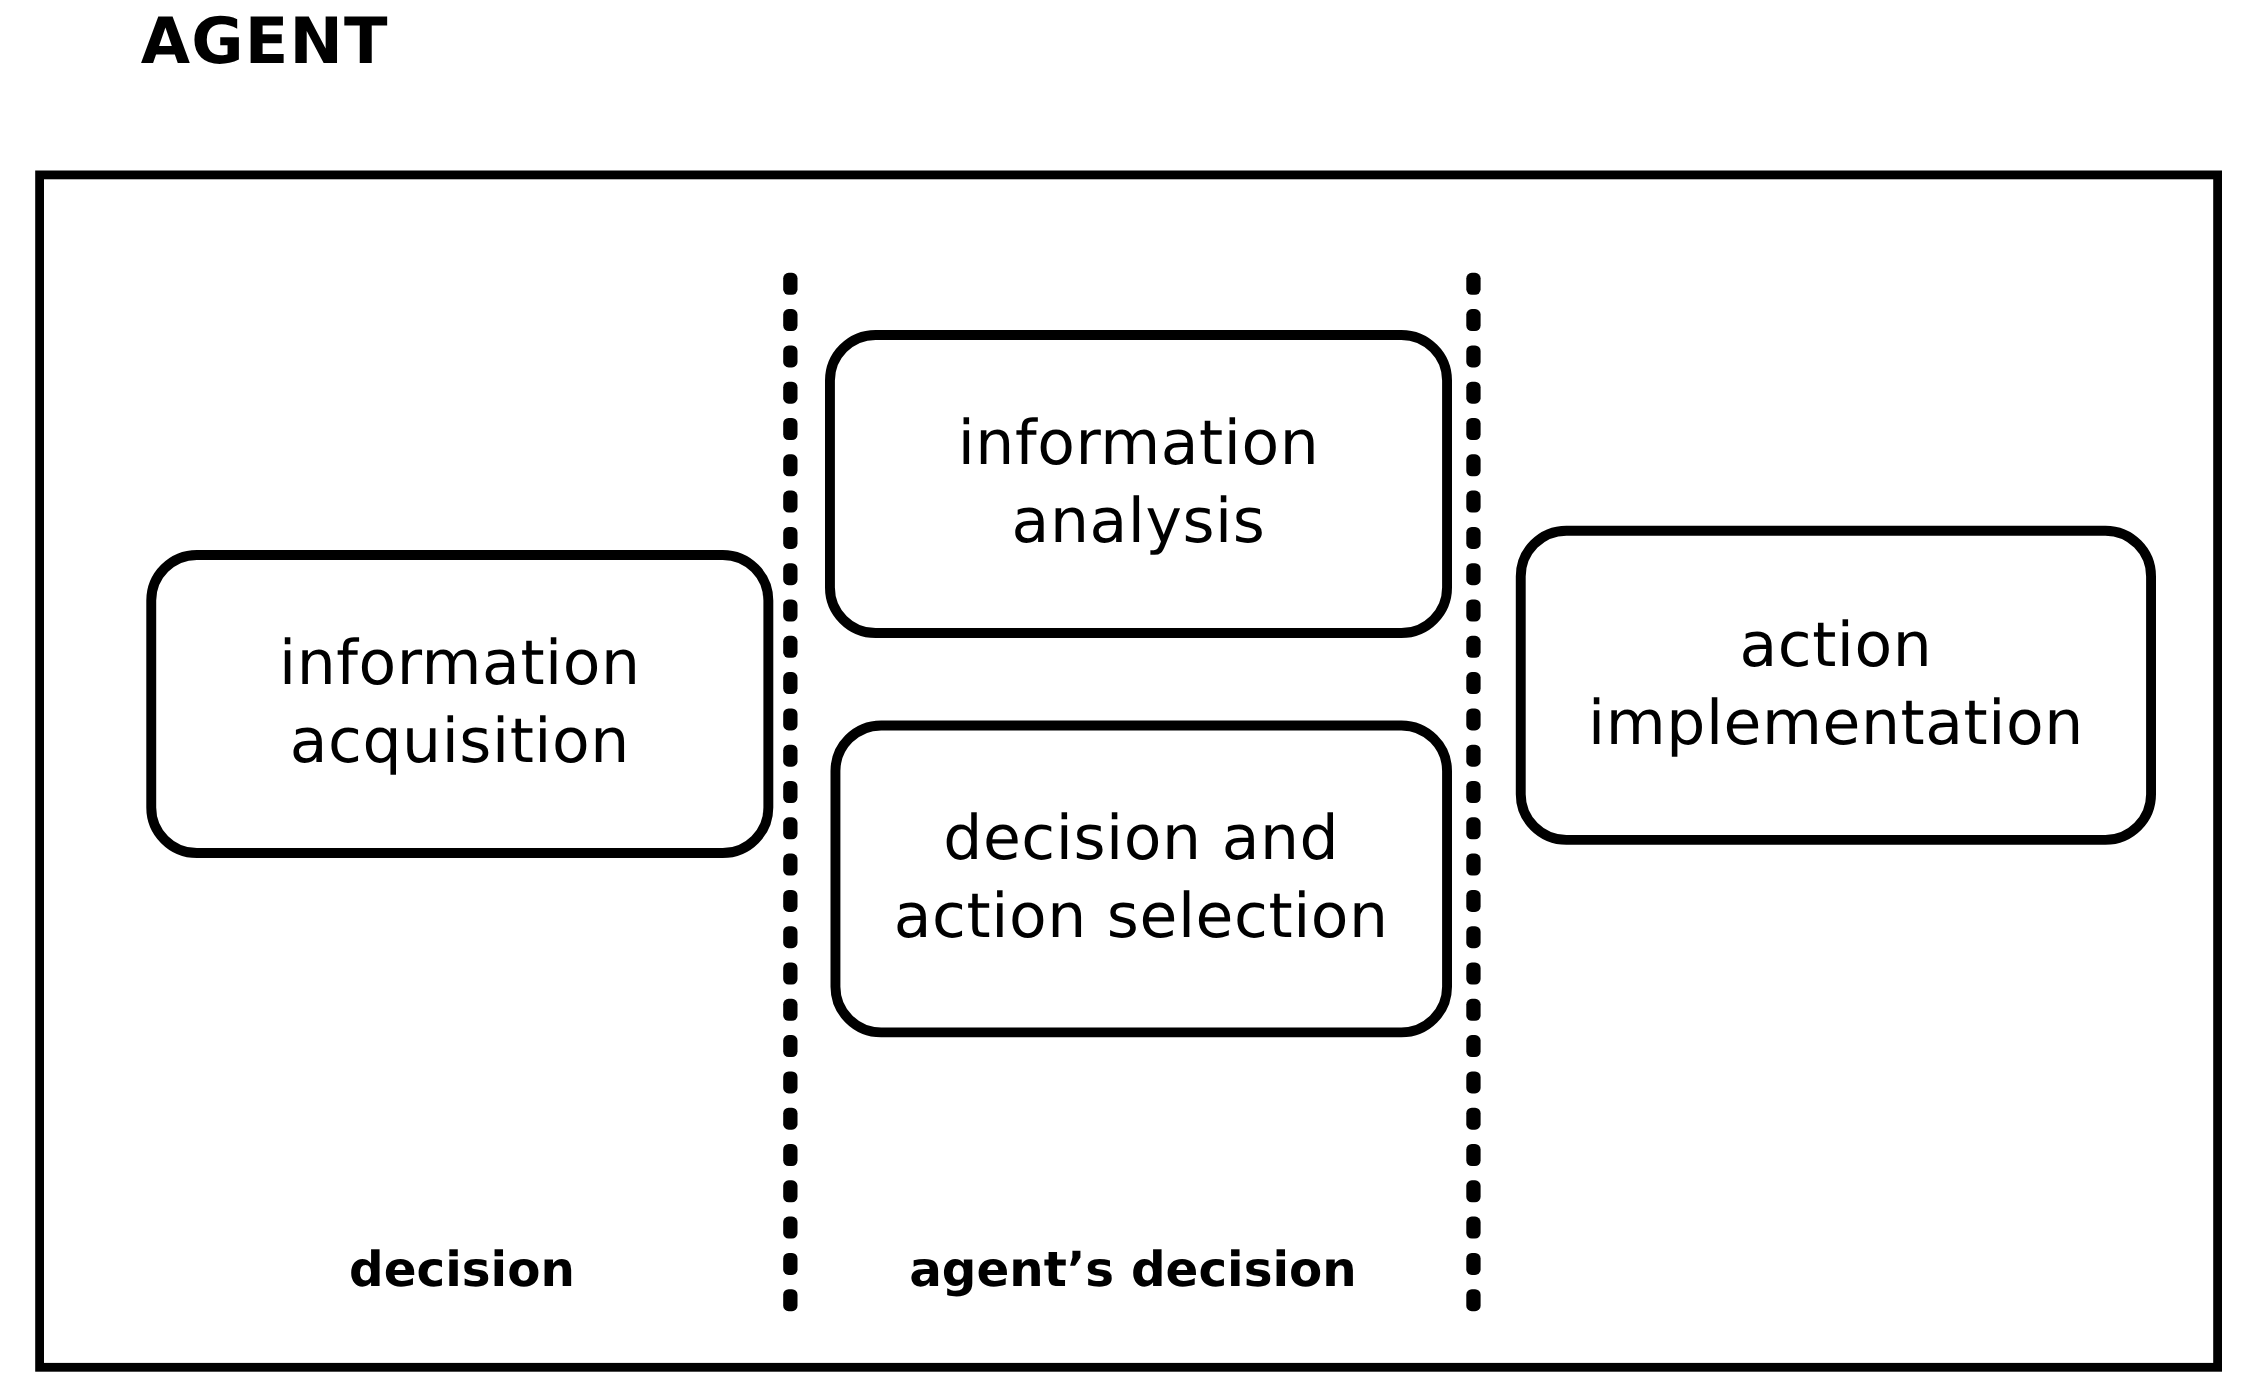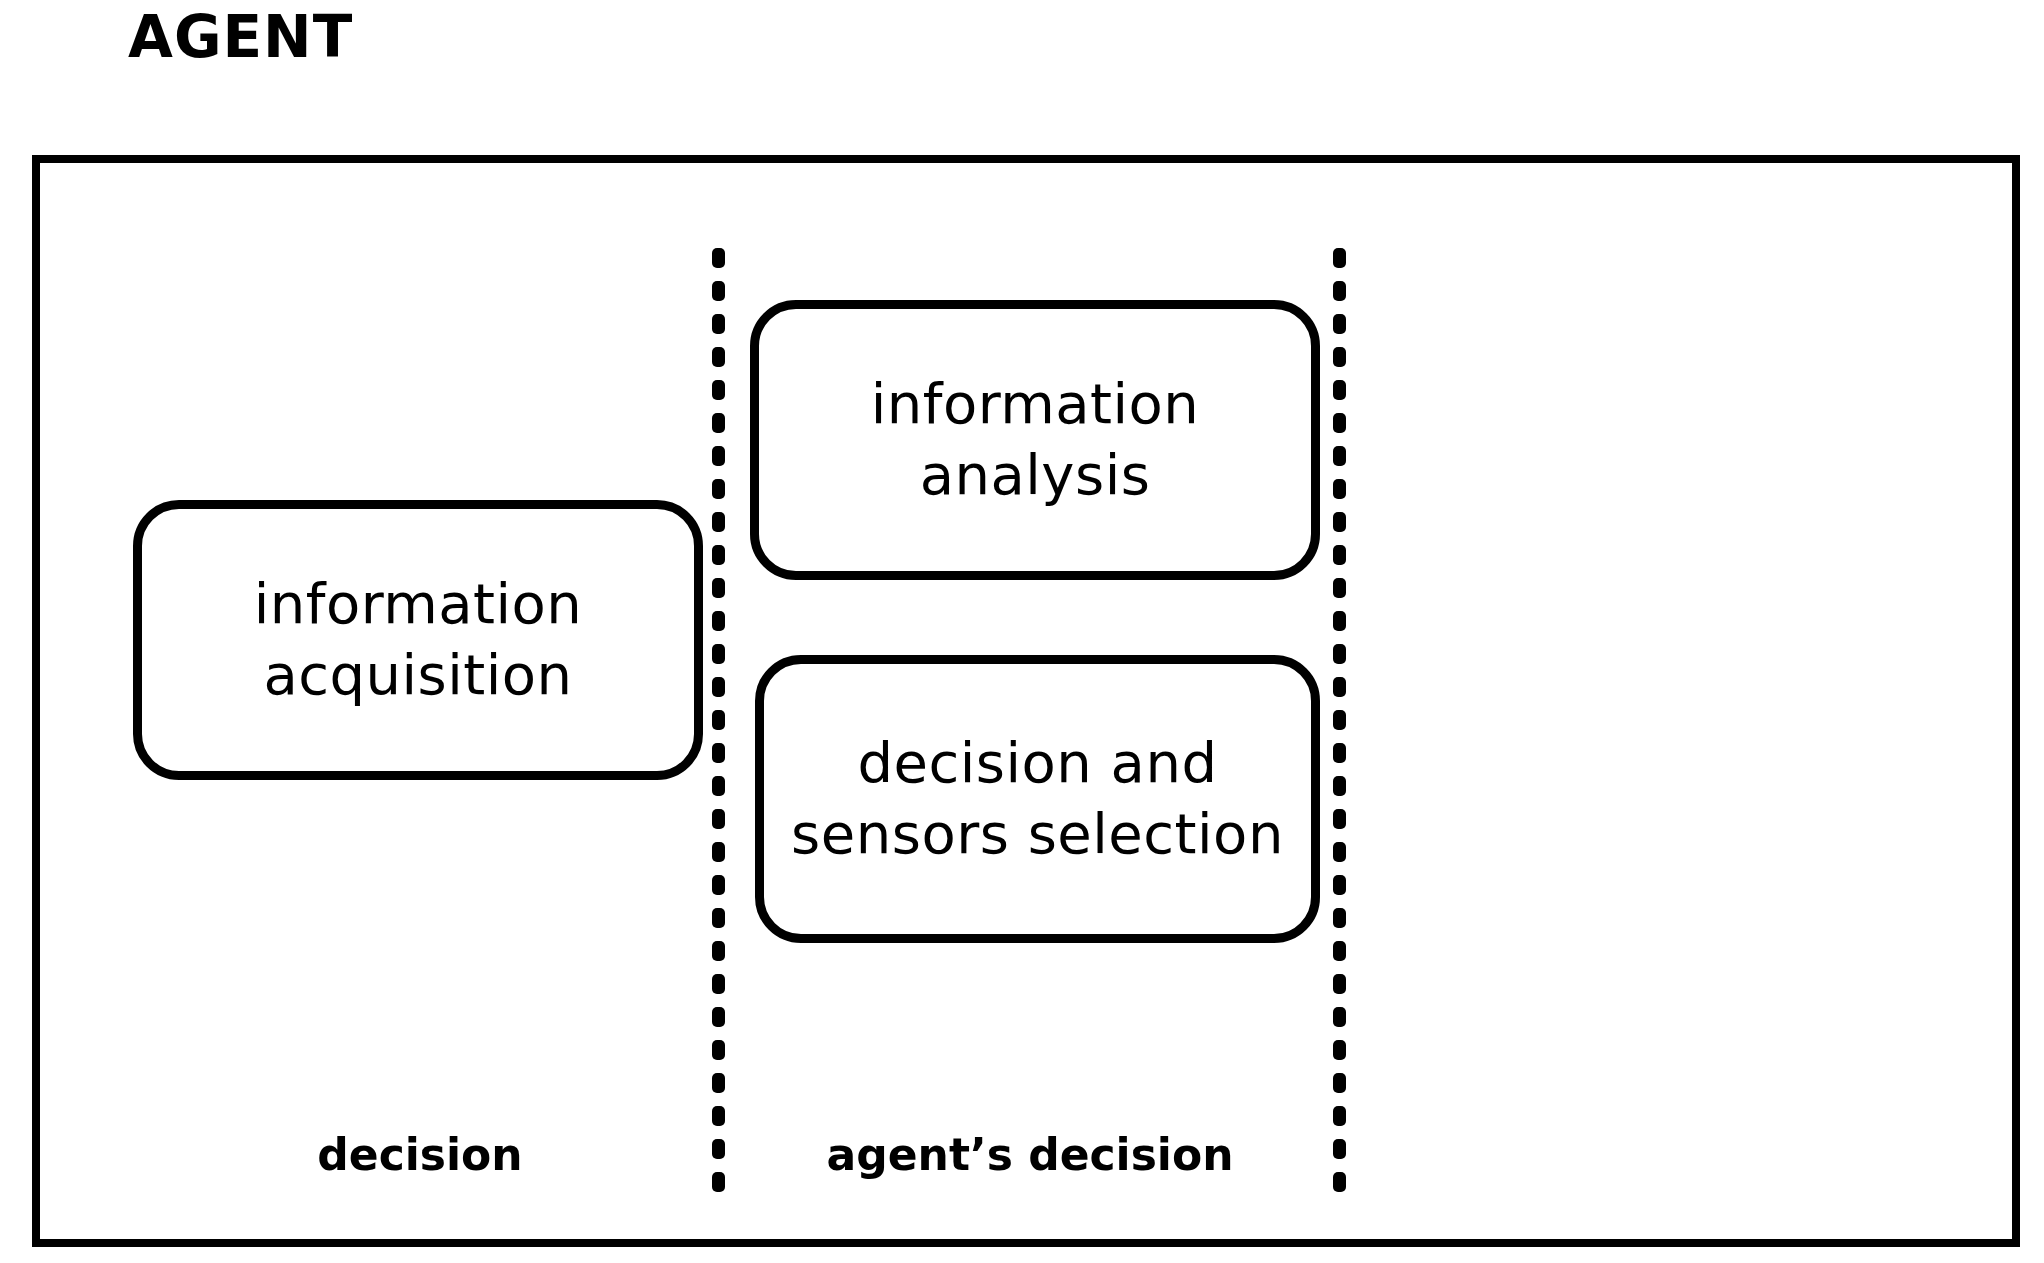--- a/index.html
+++ b/index.html
@@ -198,20 +198,24 @@
 acquisition</span>
   </div>
 
   <div id="box-information-analysis" class="fn-box">
     <span class="fn-label">information
 analysis</span>
   </div>
 
   <div id="box-decision-action-selection" class="fn-box">
     <span class="fn-label">decision and
-sensors selection</span>
-  </div>
-
+action selection</span>
+  </div>
+
+  <div id="box-action-implementation" class="fn-box">
+    <span class="fn-label">action
+implementation</span>
+  </div>
 
   <div id="label-sensors" class="section-label">decision</div>
   <div id="label-agents-knowledge" class="section-label">agent’s decision</div>
 
 </div>
 
 </body></html>

